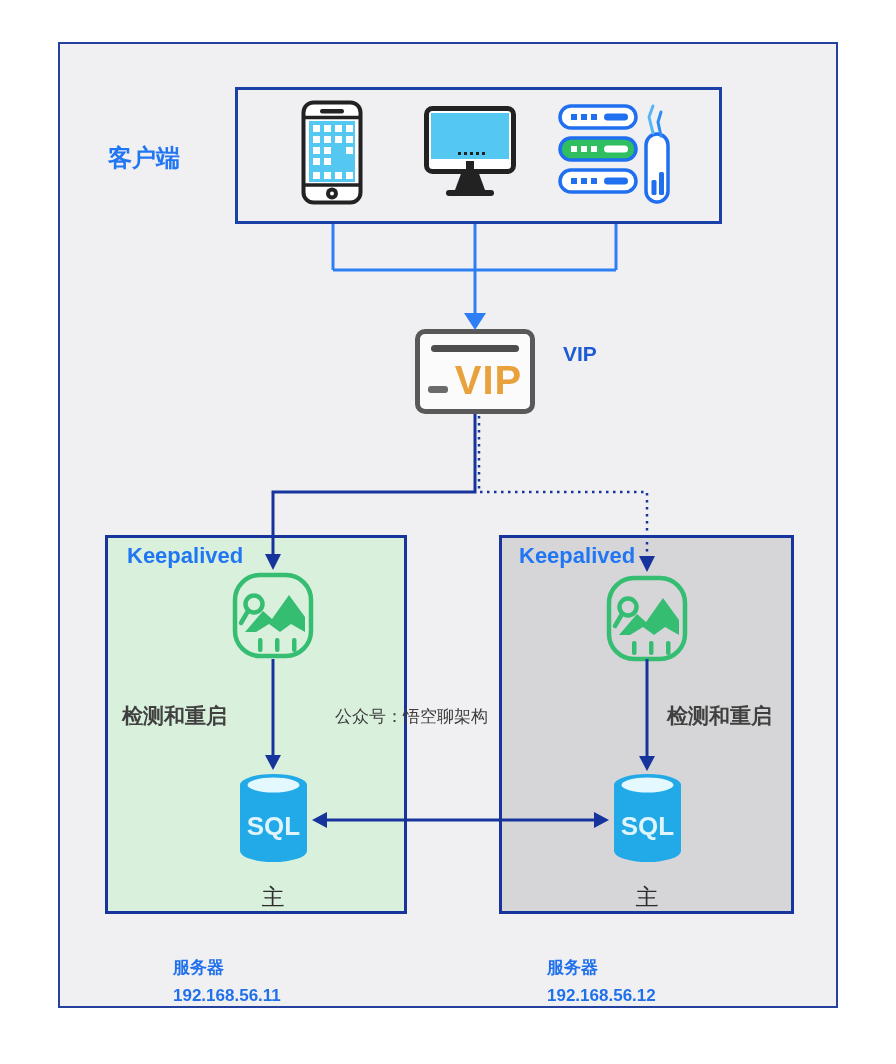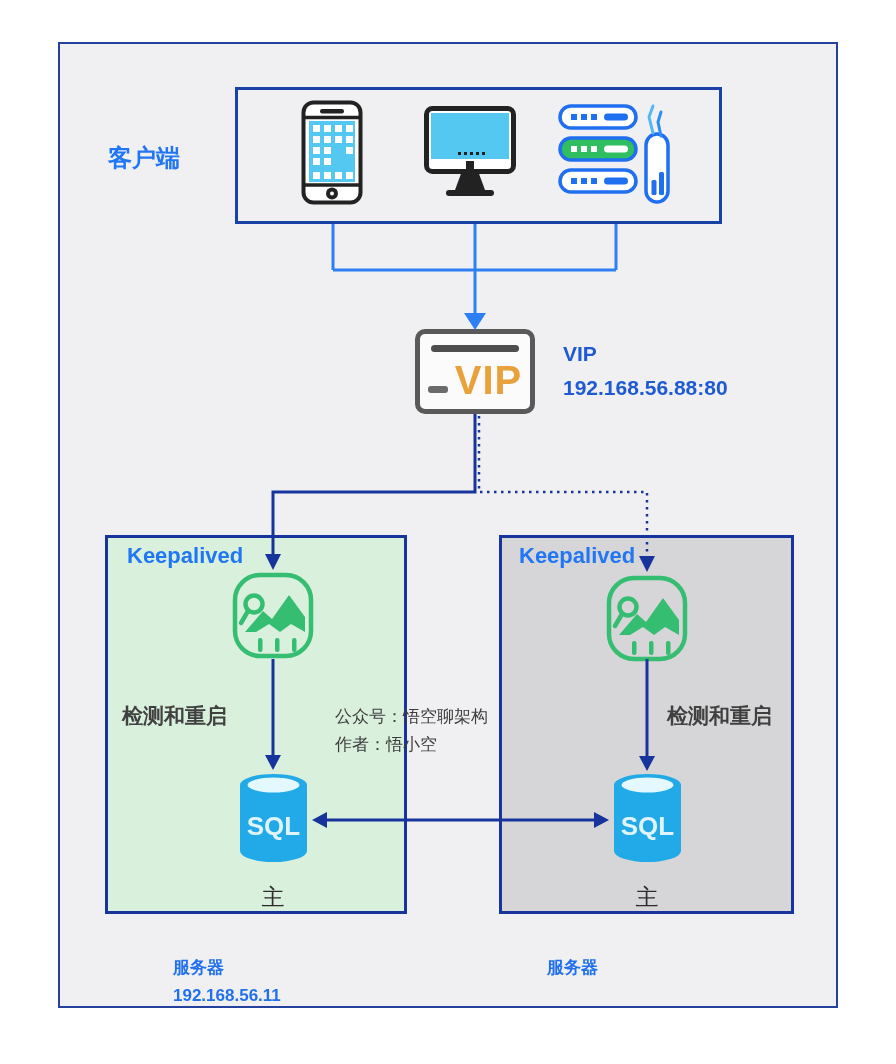--- a/index.html
+++ b/index.html
@@ -128,21 +128,20 @@
 
     <div class="abs vip-box">
       <div class="vip-topbar"></div>
       <div class="vip-row">
         <span class="vip-dash"></span>
         <span class="vip-text">VIP</span>
       </div>
     </div>
     <div class="abs vip-caption">
       <div class="t1">VIP</div>
-      <div class="t2">192.168.56.88:80</div>
     </div>
 
     <div class="abs node-box green"></div>
     <div class="abs keep-label l">Keepalived</div>
     <div class="abs action-label l">检测和重启</div>
 
     <div class="abs node-box gray"></div>
     <div class="abs keep-label r">Keepalived</div>
     <div class="abs action-label r">检测和重启</div>
 
@@ -174,29 +173,29 @@
       <path d="M2,13 a33.5,11 0 0 1 67,0 V79 a33.5,11 0 0 1 -67,0 Z" fill="#22aae8"></path>
       <ellipse cx="35.5" cy="13" rx="26" ry="7.5" fill="#e3f8ff"></ellipse>
       <text x="35.5" y="63" text-anchor="middle" font-size="26" font-weight="bold" fill="#dff4fc" font-family="Liberation Sans, sans-serif">SQL</text>
     </svg>
 
     <div class="abs master-label l">主</div>
     <div class="abs master-label r">主</div>
 
     <div class="abs watermark">
       <div>公众号：悟空聊架构</div>
-      <div>作者：悟小空</div>
     </div>
 
     <div class="abs server-caption l">
       <div class="t1">服务器</div>
       <div class="t2">192.168.56.11</div>
     </div>
     <div class="abs server-caption r">
       <div class="t1">服务器</div>
+      <div class="t2">192.168.56.12</div>
     </div>
 
     <svg class="abs connectors" viewBox="0 0 780 966">
 
       <g stroke="#2e7ef5" stroke-width="3" fill="none">
         <path d="M273,180 V226"></path>
         <path d="M556,180 V226"></path>
         <path d="M273,226 H556"></path>
         <path d="M415,180 V270"></path>
       </g>

